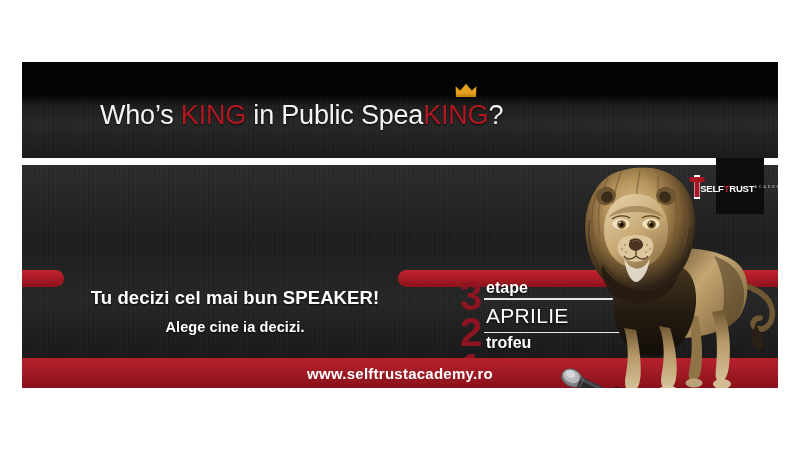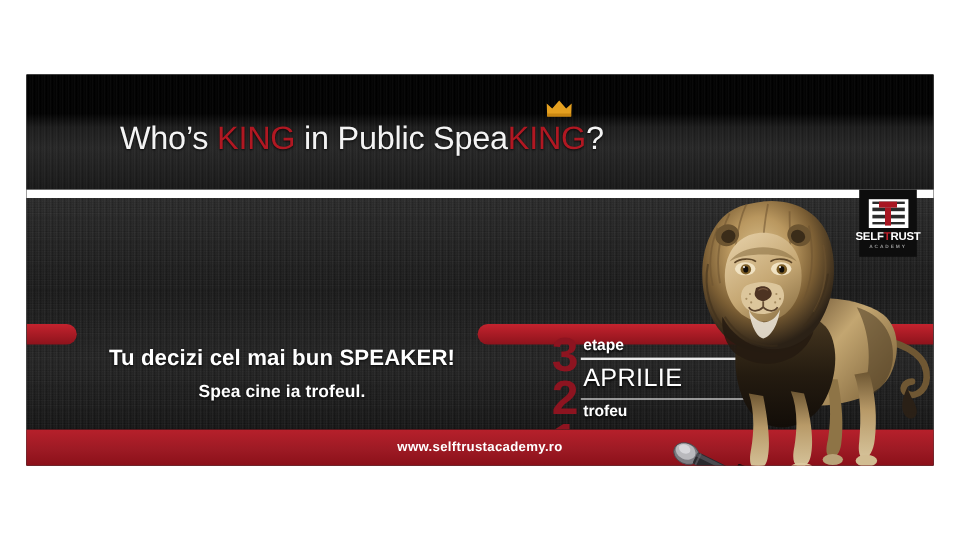--- a/index.html
+++ b/index.html
@@ -169,21 +169,21 @@
     width:160px;
   }
   .agenda-row{ position:relative; }
   .agenda-line{
     height:1.5px;
     background:#e8e8e8;
     width:152px;
   }
   .agenda-text{
     color:#ffffff;
-    font-size:13px;
+    font-size:16px;
     font-weight:600;
     line-height:15px;
     padding:2px 0 3px 2px;
     text-shadow:0 1px 2px rgba(0,0,0,.85);
   }
   .agenda-text.big{
     font-size:21px;
     font-weight:400;
     line-height:25px;
     padding:3px 0 4px 2px;
@@ -212,33 +212,33 @@
   
   #url-bar{
     position:absolute;
     left:22px; top:358px;
     width:756px; height:30px;
     background:linear-gradient(180deg,#b6202b 0%,#9d1a24 55%,#8b1019 100%);
     display:flex; align-items:center; justify-content:center;
   }
   #url-text{
     color:#ffffff;
-    font-size:11px;
+    font-size:15px;
     font-weight:700;
     letter-spacing:.25px;
   }
 
   
   #logo{
     position:absolute;
     left:694px; top:96px;
     width:48px; height:56px;
     background:#0d0d0d;
     z-index:40;
-    display:flex; flex-direction:column;
+    display:flex; flex-direction:row;
     align-items:center; justify-content:center;
     padding-top:2px;
   }
   #logo-mark{
     position:relative;
     width:33px; height:24px;
     background:#ffffff;
     display:flex; flex-direction:column;
     justify-content:space-between;
     padding:2px 3px;
@@ -308,21 +308,21 @@
     <div id="seam"></div>
 
     <div id="body-panel">
       <div class="texture"></div>
 
       <div id="left-pill"></div>
       <div id="right-bar"></div>
 
       <div id="slogan">
         <div id="slogan-main">Tu decizi cel mai bun SPEAKER!</div>
-        <div id="slogan-sub">Spea cine ia trofeul.</div>
+        <div id="slogan-sub">Alege cine ia decizi.</div>
       </div>
 
       <div id="agenda">
 
         <div id="numerals">
           <span>3</span>
           <span>2</span>
           <span>1</span>
         </div>
 

